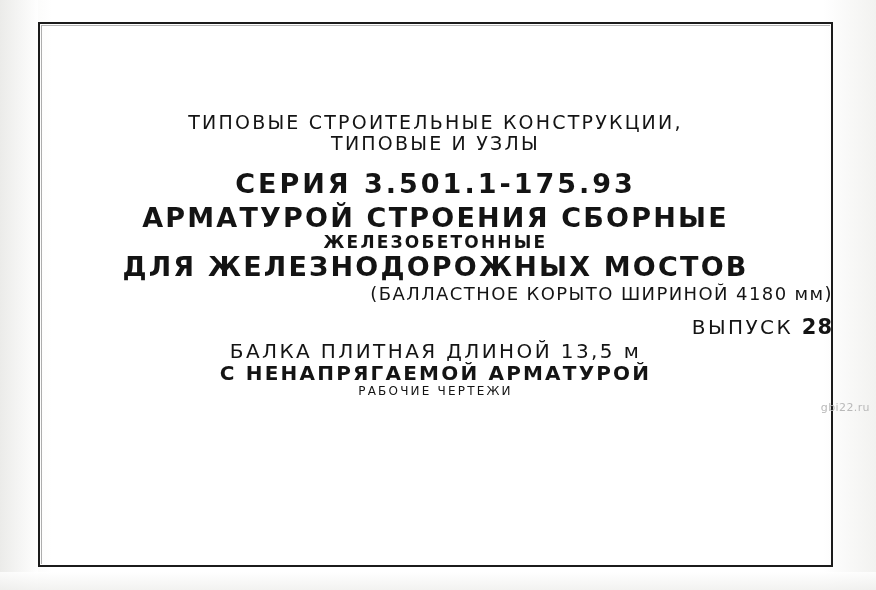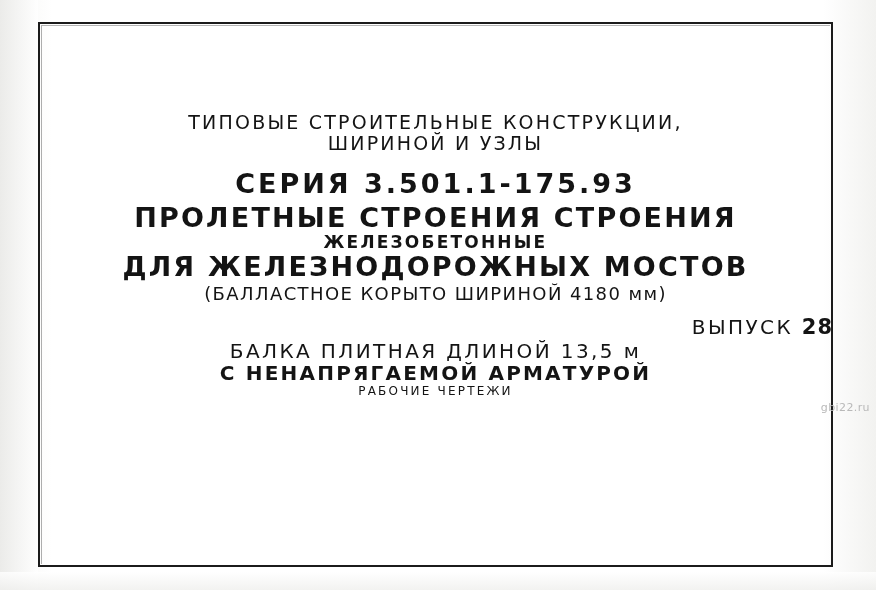--- a/index.html
+++ b/index.html
@@ -95,20 +95,21 @@
     font-size: 27px;
     letter-spacing: 2.2px;
     font-weight: 600;
   }
   .l-paren {
     font-size: 18px;
     letter-spacing: 1.4px;
     font-weight: 500;
     margin-top: 2px;
     margin-bottom: 12px;
+    text-align: right;
   }
   .l-issue {
     font-size: 20px;
     letter-spacing: 2.4px;
     font-weight: 500;
     text-align: right;
   }
   .l-issue b {
     font-size: 21px;
     font-weight: 700;
@@ -167,25 +168,25 @@
 <div class="page">
   <div class="paper-tint"></div>
   <div class="speckle-left"></div>
   <div class="speckle-bottom"></div>
 
   <div class="frame"></div>
   <div class="frame-inner-shadow"></div>
 
   <div class="titleblock">
     <span class="line l-head1">ТИПОВЫЕ СТРОИТЕЛЬНЫЕ КОНСТРУКЦИИ,</span>
-    <span class="line l-head2">ШИРИНОЙ И УЗЛЫ</span>
+    <span class="line l-head2">ТИПОВЫЕ И УЗЛЫ</span>
 
     <span class="line l-series">СЕРИЯ  3.501.1-175.93</span>
 
-    <span class="line l-big">ПРОЛЕТНЫЕ СТРОЕНИЯ СТРОЕНИЯ</span>
+    <span class="line l-big">АРМАТУРОЙ СТРОЕНИЯ СБОРНЫЕ</span>
     <span class="line l-big2">ЖЕЛЕЗОБЕТОННЫЕ</span>
     <span class="line l-big3">ДЛЯ ЖЕЛЕЗНОДОРОЖНЫХ МОСТОВ</span>
 
     <span class="line l-paren">(БАЛЛАСТНОЕ КОРЫТО  ШИРИНОЙ  4180 мм)</span>
 
     <span class="line l-issue"><span>ВЫПУСК</span>&nbsp;<b>28</b></span>
 
     <span class="line l-sub">БАЛКА  ПЛИТНАЯ  ДЛИНОЙ  13,5 м</span>
     <span class="line l-sub2">С НЕНАПРЯГАЕМОЙ  АРМАТУРОЙ</span>
     <span class="line l-sub3">РАБОЧИЕ ЧЕРТЕЖИ</span>

